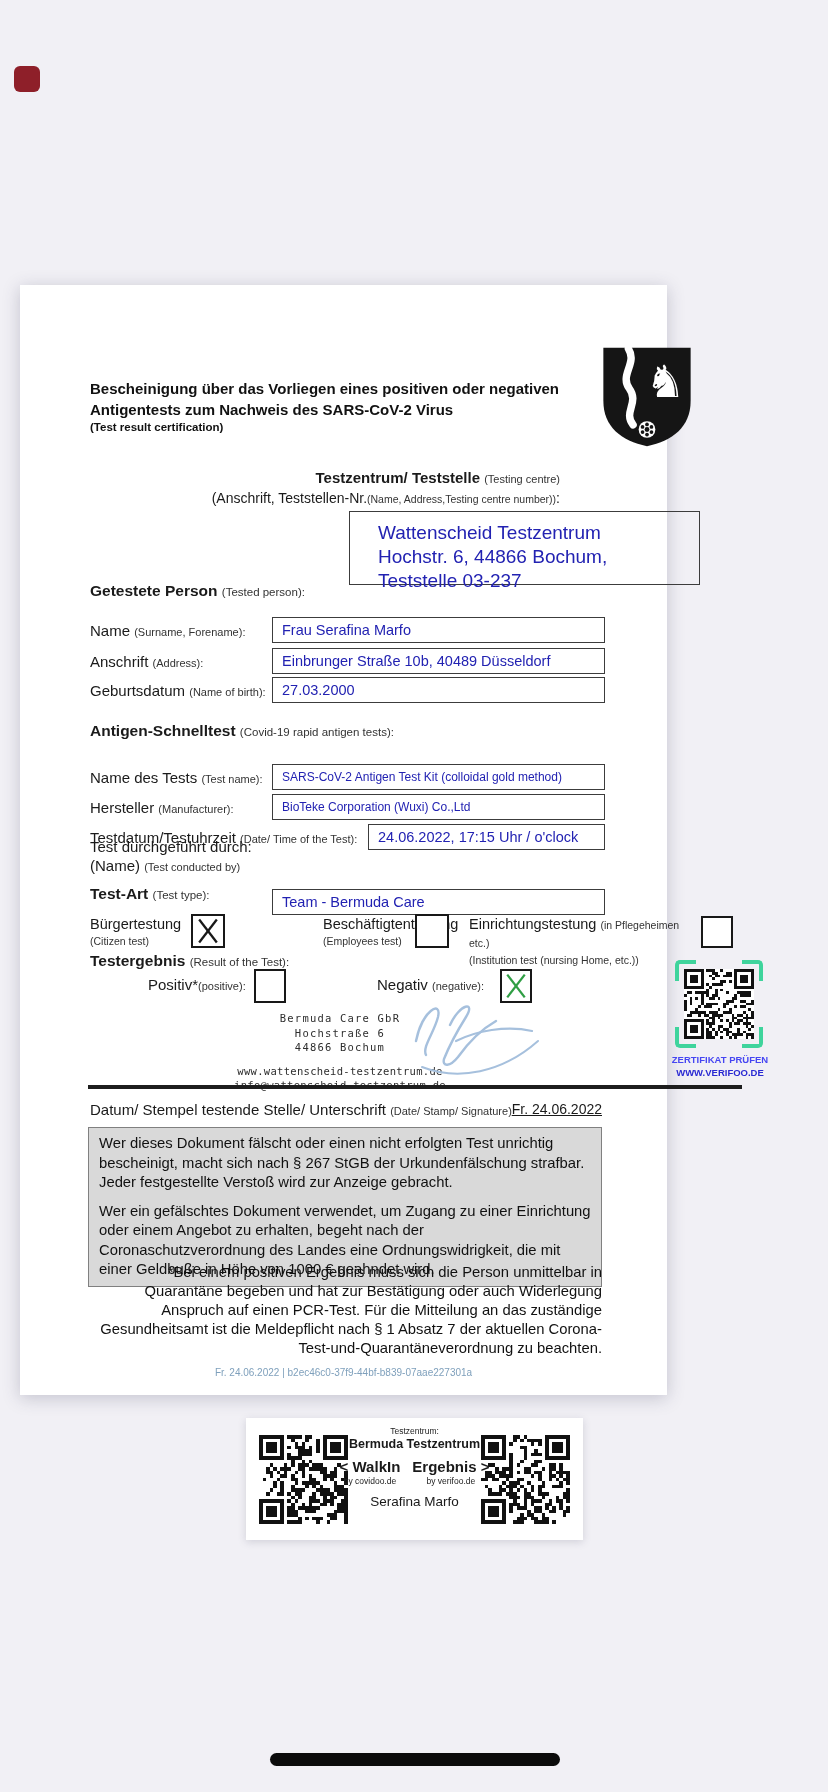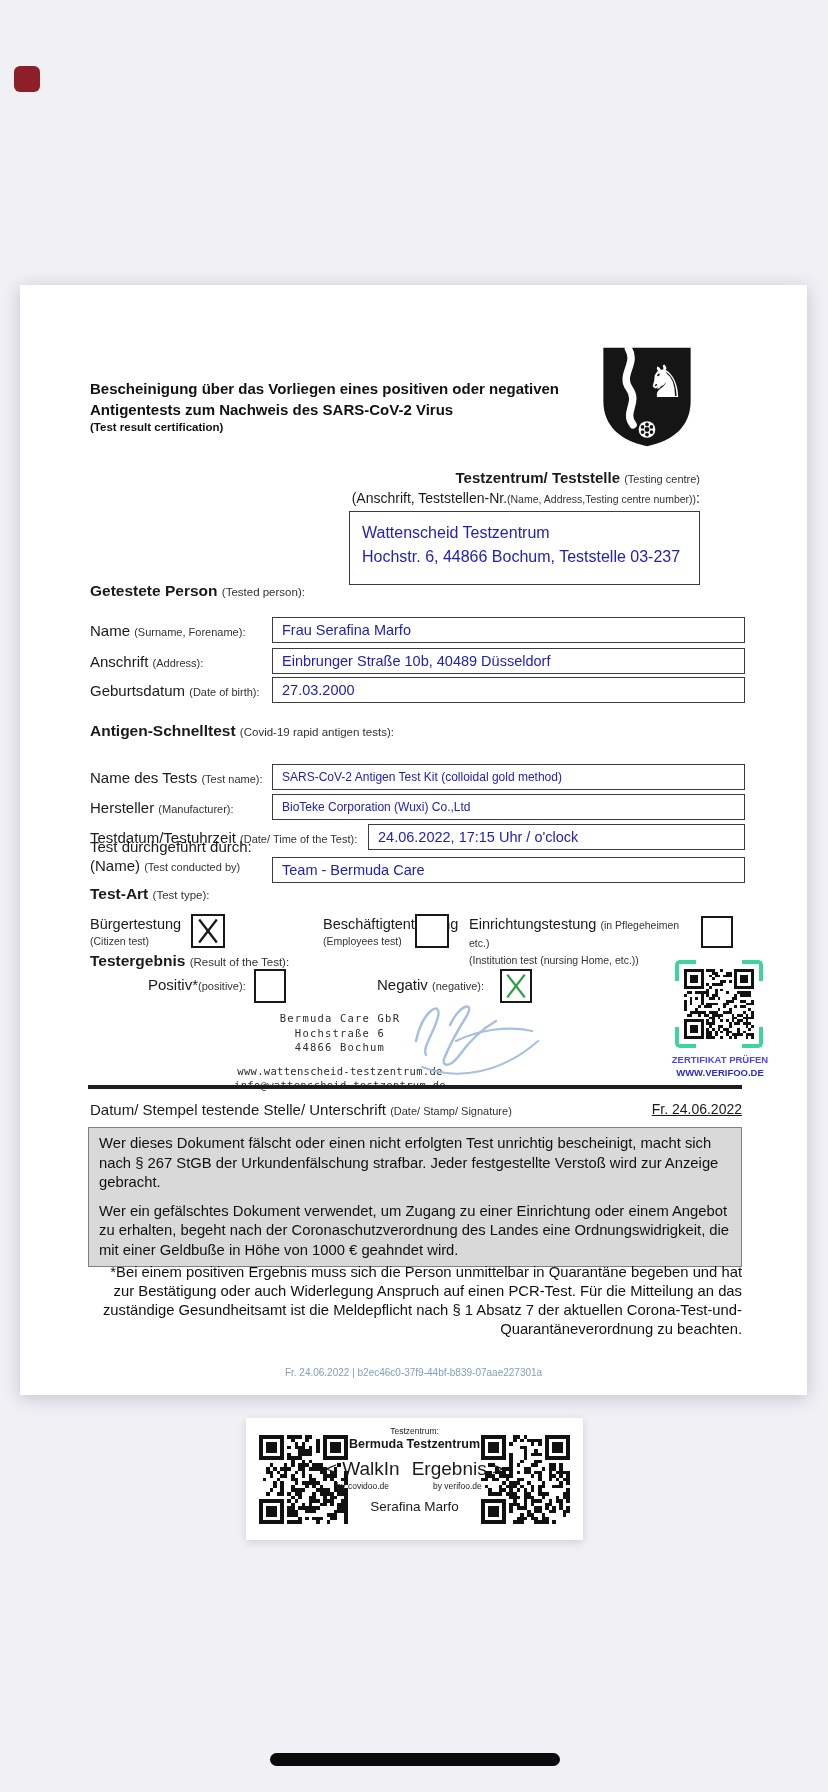--- a/index.html
+++ b/index.html
@@ -8,34 +8,34 @@
     background:#f1f0f5;
     font-family:"Liberation Sans",sans-serif;
     color:#1a1a1a;
     -webkit-font-smoothing:antialiased;
   }
   .abs{position:absolute;}
   
   .rec-dot{left:14px;top:66px;width:26px;height:26px;border-radius:6px;background:#8e1f29;}
   
   .page{
-    left:20px;top:285px;width:787px;height:1110px;background:#ffffff;
+    left:20px;top:285px;width:647px;height:1110px;background:#ffffff;
     box-shadow:0 3px 16px rgba(60,60,90,.25);
   }
   .title{left:70px;top:93px;width:560px;font-size:15px;font-weight:bold;line-height:21px;color:#111;}
   .title .sub{font-size:11.5px;line-height:14px;display:block;}
   
   .arms{left:577px;top:60px;width:100px;height:104px;}
   
   .tc-head{top:184px;right:107px;text-align:right;font-size:15px;font-weight:bold;white-space:nowrap;}
   .tc-head .sub{font-weight:normal;font-size:11px;color:#333;}
   .tc-addr{top:205px;right:107px;text-align:right;font-size:14px;white-space:nowrap;}
   .tc-addr .sub{font-size:10.5px;color:#333;}
   .tc-box{left:329px;top:226px;width:351px;height:74px;border:1.5px solid #3c3c3c;box-sizing:border-box;
-          padding:9px 12px;font-size:16px;line-height:24px;color:var(--accent-blue);}
+          padding:9px 28px;font-size:19px;line-height:24px;color:var(--accent-blue);}
   .sec-head{font-size:15.5px;font-weight:bold;white-space:nowrap;}
   .sec-head .sub{font-weight:normal;font-size:11.5px;color:#333;}
   
   .frow{left:70px;right:62px;height:26px;display:flex;align-items:center;margin-top:20px;}
   .frow .lblcol{width:182px;flex:none;font-size:15px;white-space:nowrap;}
   .frow.wide .lblcol{width:278px;font-size:15px;}
   .frow .lblcol .sub{font-size:11px;color:#333;}
   .fbox{flex:1;height:26px;box-sizing:border-box;border:1.5px solid #3c3c3c;display:flex;align-items:center;
         padding-left:9px;font-size:14.5px;color:var(--accent-blue);white-space:nowrap;overflow:hidden;}
   .fbox.small{font-size:12px;}
@@ -77,21 +77,21 @@
   .ticket{left:246px;top:1418px;width:337px;height:122px;background:#fff;box-shadow:0 2px 8px rgba(60,60,90,.18);}
   .ticket .qr{position:absolute;top:17px;width:89px;height:89px;}
   .ticket .qr.left{left:13px;}
   .ticket .qr.right{left:235px;}
   .tk-center{position:absolute;left:102px;top:8px;width:133px;text-align:center;}
   .tk-lab{font-size:8.5px;color:#222;}
   .tk-name{font-size:12.5px;font-weight:bold;margin-top:1px;}
   .tk-row{display:flex;justify-content:center;align-items:stretch;margin-top:7px;}
   .tk-col{padding:0 6px;}
   .tk-div{width:2px;background:#111;}
-  .tk-big{font-size:19px;font-weight:normal;white-space:nowrap;}
+  .tk-big{font-size:15px;font-weight:bold;white-space:nowrap;}
   .tk-by{font-size:8.5px;color:#222;margin-top:1px;white-space:nowrap;}
   .tk-person{font-size:13.5px;margin-top:8px;}
   
   .home{left:270px;top:1753px;width:290px;height:13px;border-radius:7px;background:#0b0b0b;}
 </style>
 </head>
 <body>
 
 <div class="abs rec-dot"></div>
 
@@ -150,21 +150,21 @@
       <span>Anschrift</span>
       <span class="sub">(Address):</span>
     </div>
     <div class="fbox">
         <span>Einbrunger Straße 10b, 40489 Düsseldorf</span>
       </div>
   </div>
   <div class="abs frow" style="top:372px;">
     <div class="lblcol">
       <span>Geburtsdatum</span>
-      <span class="sub">(Date of birth):</span>
+      <span class="sub">(Name of birth):</span>
     </div>
     <div class="fbox">
         <span>27.03.2000</span>
       </div>
   </div>
 
   <div class="abs sec-head" style="left:70px;top:437px;">
     <span>Antigen-Schnelltest</span>
     <span class="sub">(Covid-19 rapid antigen tests):</span>
   </div>
@@ -189,21 +189,21 @@
   </div>
   <div class="abs frow wide" style="top:519px;">
     <div class="lblcol">
       <span>Testdatum/Testuhrzeit</span>
       <span class="sub">(Date/ Time of the Test):</span>
     </div>
     <div class="fbox">
         <span>24.06.2022, 17:15 Uhr / o'clock</span>
       </div>
   </div>
-  <div class="abs frow" style="top:552px;text-align:right;">
+  <div class="abs frow" style="top:584px;text-align:right;">
     <div class="lblcol"></div>
     <div class="fbox">
         <span>Team - Bermuda Care</span>
       </div>
   </div>
   <div class="two-line-lbl">
     <div>Test durchgeführt durch:</div>
     <div>
       <span>(Name)</span>
       <span class="sub">(Test conducted by)</span>

